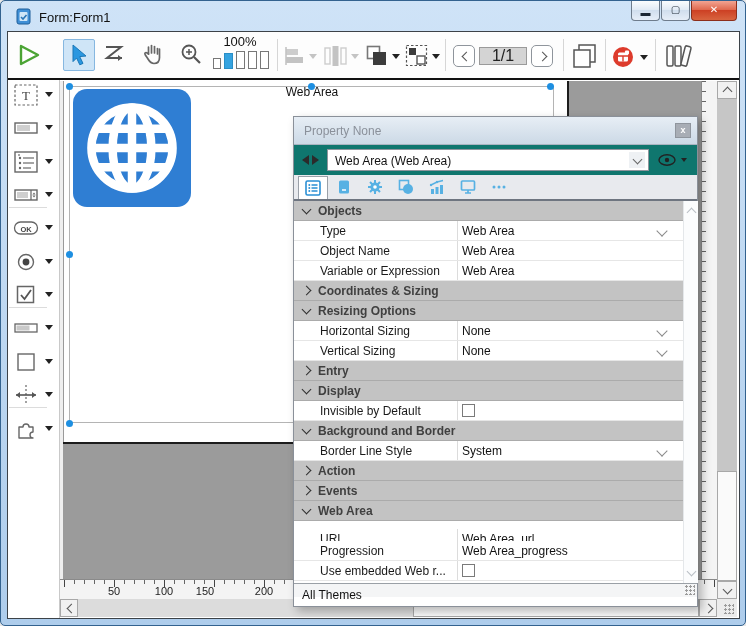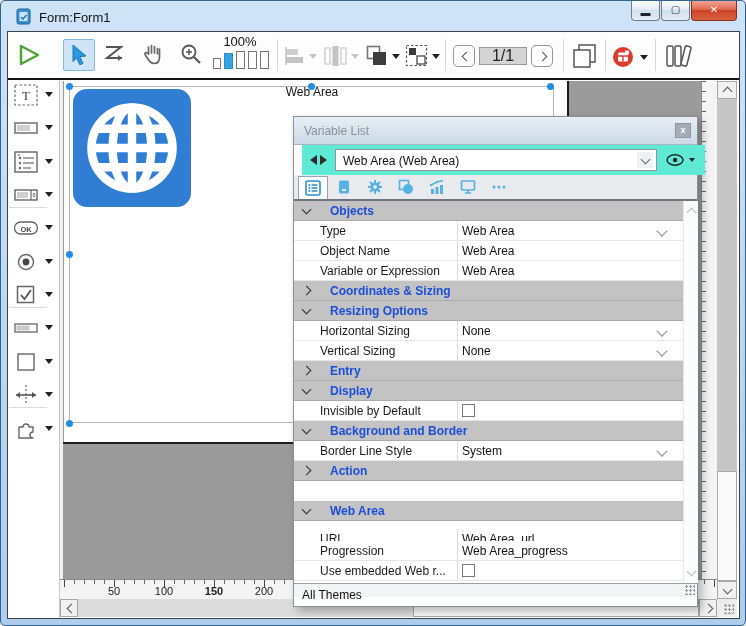--- a/index.html
+++ b/index.html
@@ -67,40 +67,40 @@
   .grip{width:10px;height:10px;
      background:radial-gradient(circle at 1.5px 1.5px,#9a9a9a 1.3px,transparent 1.4px);
      background-size:4px 4px;}
   
   #panel{left:292px;top:115px;width:405px;height:491px;background:#fff;border:1px solid #8a9099;box-sizing:border-box;
          box-shadow:4px 4px 9px rgba(0,0,0,.28);}
   #panel-title{left:0;top:0;width:100%;height:28px;background:linear-gradient(#e7eef5,#ccd9e6);border-bottom:1px solid #aab4c0;box-sizing:border-box;}
   #panel-title .t{position:absolute;left:10px;top:7px;font-size:12px;color:#8a909a;}
   #panel-close{left:381px;top:6px;width:16px;height:15px;background:#a8adb5;border:1px solid #8f959d;box-sizing:border-box;
                color:#fff;font-size:9px;text-align:center;line-height:13px;font-weight:bold;}
-  #panel-nav{left:8px;top:28px;width:100%;height:30px;background:#5eead4;}
+  #panel-nav{left:0;top:28px;width:100%;height:30px;background:#0f766e;}
   .tri-l{width:0;height:0;border-top:5px solid transparent;border-bottom:5px solid transparent;border-right:7px solid #2b2b2b;}
   .tri-r{width:0;height:0;border-top:5px solid transparent;border-bottom:5px solid transparent;border-left:7px solid #2b2b2b;}
   #obj-select{left:33px;top:4px;width:322px;height:22px;background:#fff;border:1px solid #8f959d;box-sizing:border-box;}
   #obj-select .val{position:absolute;left:7px;top:4px;font-size:12px;color:#111;}
   #obj-select .dd{position:absolute;right:3px;top:2px;width:16px;height:16px;background:#eef1f4;text-align:center;}
   #panel-tabs{left:0;top:58px;width:100%;height:26px;background:#e8eaee;}
   #tabrule{left:0;top:82px;width:100%;height:2px;background:#6e7580;}
   .ptab{top:1px;width:30px;height:23px;text-align:center;}
   .ptab.sel{background:#fff;border:1px solid #9aa0a8;border-bottom:none;box-sizing:border-box;}
   .ptab svg{margin-top:3px;}
   
   .prow{left:0;width:389px;height:20px;box-sizing:border-box;}
   .prow.section{background:#c3c3c3;border-bottom:1px solid #ababab;}
   .prow.prop{background:#fff;border-bottom:1px solid #e6e6e6;}
   .prow .chev{position:absolute;left:9px;top:6px;display:inline-block;width:6px;height:6px;
               border-right:1.7px solid #2e2e2e;border-bottom:1.7px solid #2e2e2e;}
   .prow .chev.exp{transform:rotate(45deg);top:5px;}
   .prow .chev.col{transform:rotate(-45deg);}
-  .prow .slabel{position:absolute;left:24px;top:3px;font-weight:bold;font-size:12px;color:#1d4ed8;margin-left:12px;}
+  .prow .slabel{position:absolute;left:24px;top:3px;font-weight:bold;font-size:12px;color:#404040;}
   .prow .plabel{position:absolute;left:26px;top:3px;font-size:12px;color:#1a1a1a;white-space:nowrap;}
   .prow .colsep{position:absolute;left:163px;top:0;width:1px;height:100%;background:#dcdcdc;}
   .prow .pval{position:absolute;left:168px;top:3px;font-size:12px;color:#111;white-space:nowrap;}
   .prow .ddchev{position:absolute;left:364px;top:6px;width:7px;height:7px;
                 border-right:1.5px solid #8a8a8a;border-bottom:1.5px solid #8a8a8a;transform:rotate(45deg);}
   .prow .cbx{position:absolute;left:168px;top:3px;width:13px;height:13px;background:#fff;border:1px solid #7a7a7a;box-sizing:border-box;}
   #pscroll{left:389px;top:84px;width:15px;height:382px;background:#fbfcfd;border-left:1px solid #e4e7ea;box-sizing:border-box;}
   #panel-footer{left:0;top:466px;width:403px;height:14px;background:#f4f5f6;border-top:1px solid #9aa0a6;box-sizing:border-box;}
   #panel-footer .t{position:absolute;left:8px;top:4px;font-size:12px;color:#111;}
 </style>
@@ -385,21 +385,21 @@
   <div class="abs handle" style="left:310px;top:85px;"></div>
   <div class="abs handle" style="left:549px;top:85px;"></div>
   <div class="abs handle" style="left:68px;top:253px;"></div>
   <div class="abs handle" style="left:68px;top:422px;"></div>
 
   <div class="abs" id="hruler">
     <div class="abs hticks-minor"></div>
     <div class="abs hticks-major"></div>
     <div class="abs rlabel" style="left:54px;">50</div>
     <div class="abs rlabel" style="left:104px;">100</div>
-    <div class="abs rlabel" style="left:154px;font-weight:bold;">150</div>
+    <div class="abs rlabel" style="left:145px;">150</div>
     <div class="abs rlabel" style="left:204px;">200</div>
   </div>
   <div class="abs" id="vruler">
     <div class="abs vticks"></div>
   </div>
 
   <div class="abs sbtrack-v">
     <div class="abs sbbtn" style="left:0;top:0;width:20px;height:18px;"><span class="schev up"></span></div>
     <div class="abs sbthumb" style="left:0;top:390px;width:20px;height:110px;"></div>
     <div class="abs sbbtn" style="left:0;top:500px;width:20px;height:18px;"><span class="schev down"></span></div>
@@ -409,21 +409,21 @@
     <div class="abs sbthumb" style="left:353px;top:0;width:286px;height:18px;"></div>
     <div class="abs sbbtn" style="left:639px;top:0;width:18px;height:18px;"><span class="schev right"></span></div>
   </div>
   <div class="abs corner">
       <div class="grip" style="margin:5px 0 0 7px;"></div>
     </div>
 
   <div class="abs" id="panel">
 
     <div class="abs" id="panel-title">
-      <span class="t">Variable List</span>
+      <span class="t">Property None</span>
     </div>
     <div class="abs" id="panel-close">x</div>
 
     <div class="abs" id="panel-nav">
       <div class="abs tri-l" style="left:8px;top:10px;"></div>
       <div class="abs tri-r" style="left:18px;top:10px;"></div>
       <div class="abs" id="obj-select">
         <span class="val">Web Area (Web Area)</span>
         <span class="dd"><span class="schev down" style="border-color:#666;margin-top:4px;"></span></span>
       </div>
@@ -553,20 +553,24 @@
     <div class="abs prow prop" style="top:324px;">
       <span class="plabel">Border Line Style</span>
         <span class="colsep"></span>
       <span class="pval">System</span>
         <span class="ddchev"></span>
     </div>
     <div class="abs prow section" style="top:344px;">
       <span class="chev col"></span>
         <span class="slabel">Action</span>
     </div>
+    <div class="abs prow section" style="top:364px;">
+      <span class="chev col"></span>
+        <span class="slabel">Events</span>
+    </div>
     <div class="abs prow section" style="top:384px;">
       <span class="chev exp"></span>
         <span class="slabel">Web Area</span>
     </div>
     <div class="abs prow prop" style="top:412px;padding-left:8px;">
       <span class="plabel">URL</span>
         <span class="colsep"></span>
       <span class="pval">Web Area_url</span>
     </div>
     <div class="abs prow prop" style="top:424px;">

